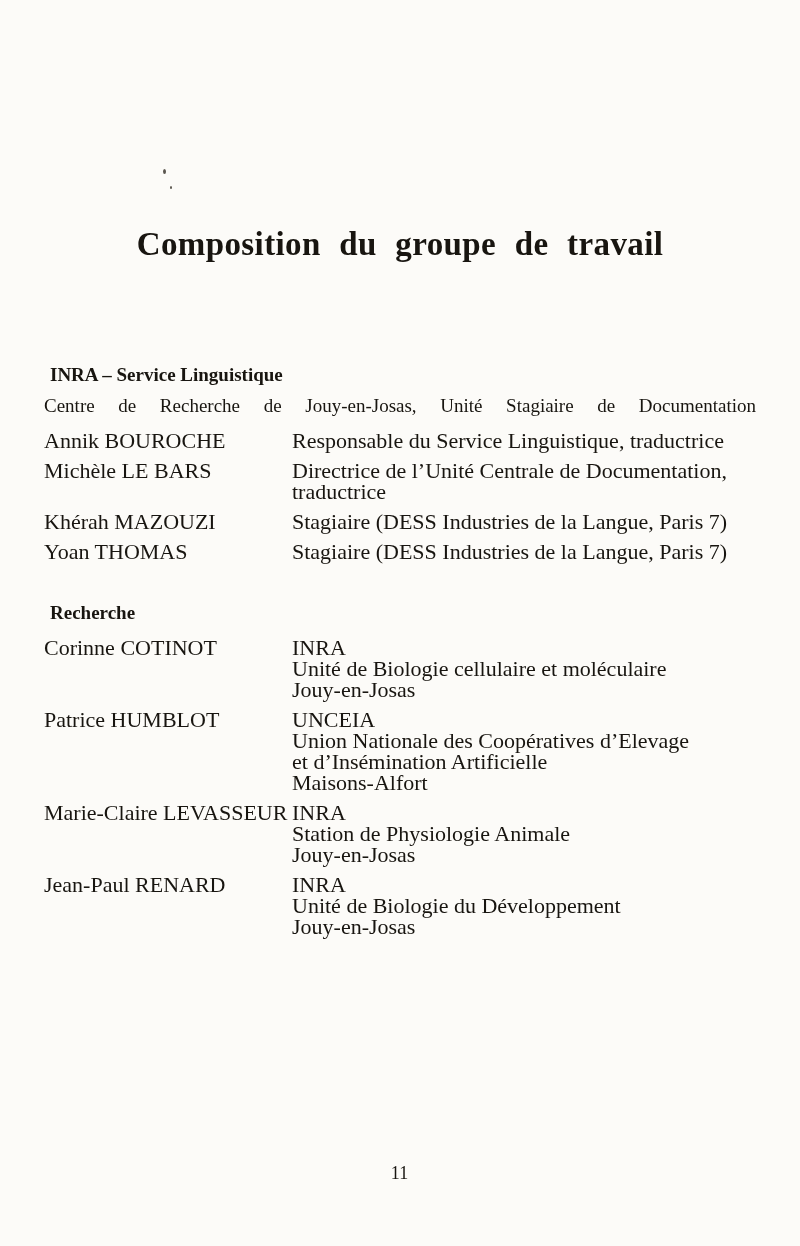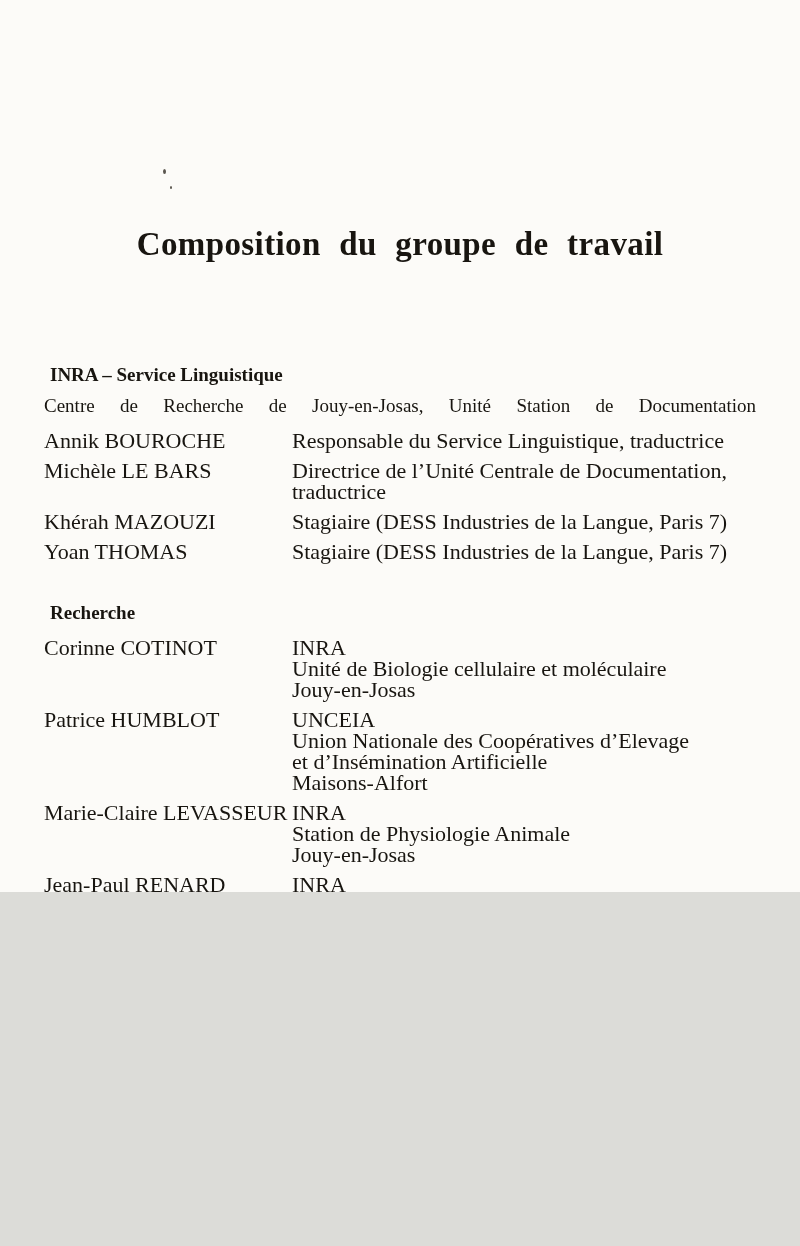--- a/index.html
+++ b/index.html
@@ -1,20 +1,20 @@
 <!DOCTYPE html>
 <html><head>
 <meta charset="utf-8">
 <style>
   html, body { margin: 0; padding: 0; }
   body { background: #dcdcd8; }
   .page {
     position: relative;
     width: 800px;
-    height: 892px;
+    height: 1246px;
     margin: 0 auto;
     background: #fcfbf8;
     color: #181510;
     font-family: "Liberation Serif", "DejaVu Serif", serif;
     box-sizing: border-box;
     padding: 224px 44px 0 44px;
     overflow: hidden;
   }
   .speck {
     position: absolute;
@@ -77,21 +77,21 @@
 
 <div class="page">
 
   <span class="speck speck-1"></span>
   <span class="speck speck-2"></span>
 
   <h1 class="doc-title">Composition du groupe de travail</h1>
 
   <section class="section-1">
     <h2 class="section-heading">INRA – Service Linguistique</h2>
-    <p class="section-subheading">Centre de Recherche de Jouy-en-Josas, Unité Station de Documentation</p>
+    <p class="section-subheading">Centre de Recherche de Jouy-en-Josas, Unité Stagiaire de Documentation</p>
     <div class="entries">
       <div class="entry-row">
         <div class="entry-name">Annik BOUROCHE</div>
         <div class="entry-role">Responsable du Service Linguistique, traductrice</div>
       </div>
       <div class="entry-row">
         <div class="entry-name">Michèle LE BARS</div>
         <div class="entry-role">Directrice de l’Unité Centrale de Documentation,
 traductrice</div>
       </div>

